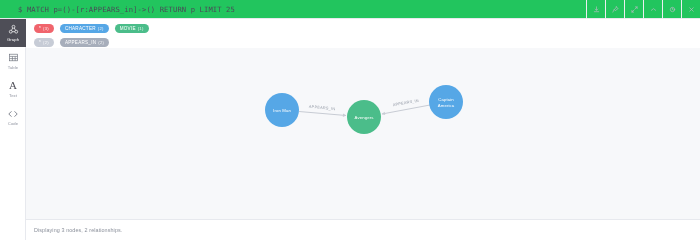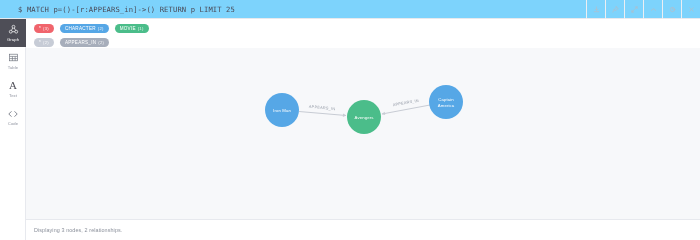--- a/index.html
+++ b/index.html
@@ -21,21 +21,21 @@
     background: #ffffff;
     box-sizing: border-box;
   }
 
   
   .query-bar {
     position: absolute;
     left: 0; top: 0;
     width: 700px;
     height: 19px;
-    background: #7dd3fc;
+    background: #22c55e;
     border-bottom: 1px solid #e7e9ee;
     display: flex;
     align-items: center;
     box-sizing: border-box;
   }
   .query-text {
     padding-left: 18px;
     font-family: "DejaVu Sans Mono", monospace;
     font-size: 7.2px;
     color: #4a4a57;

